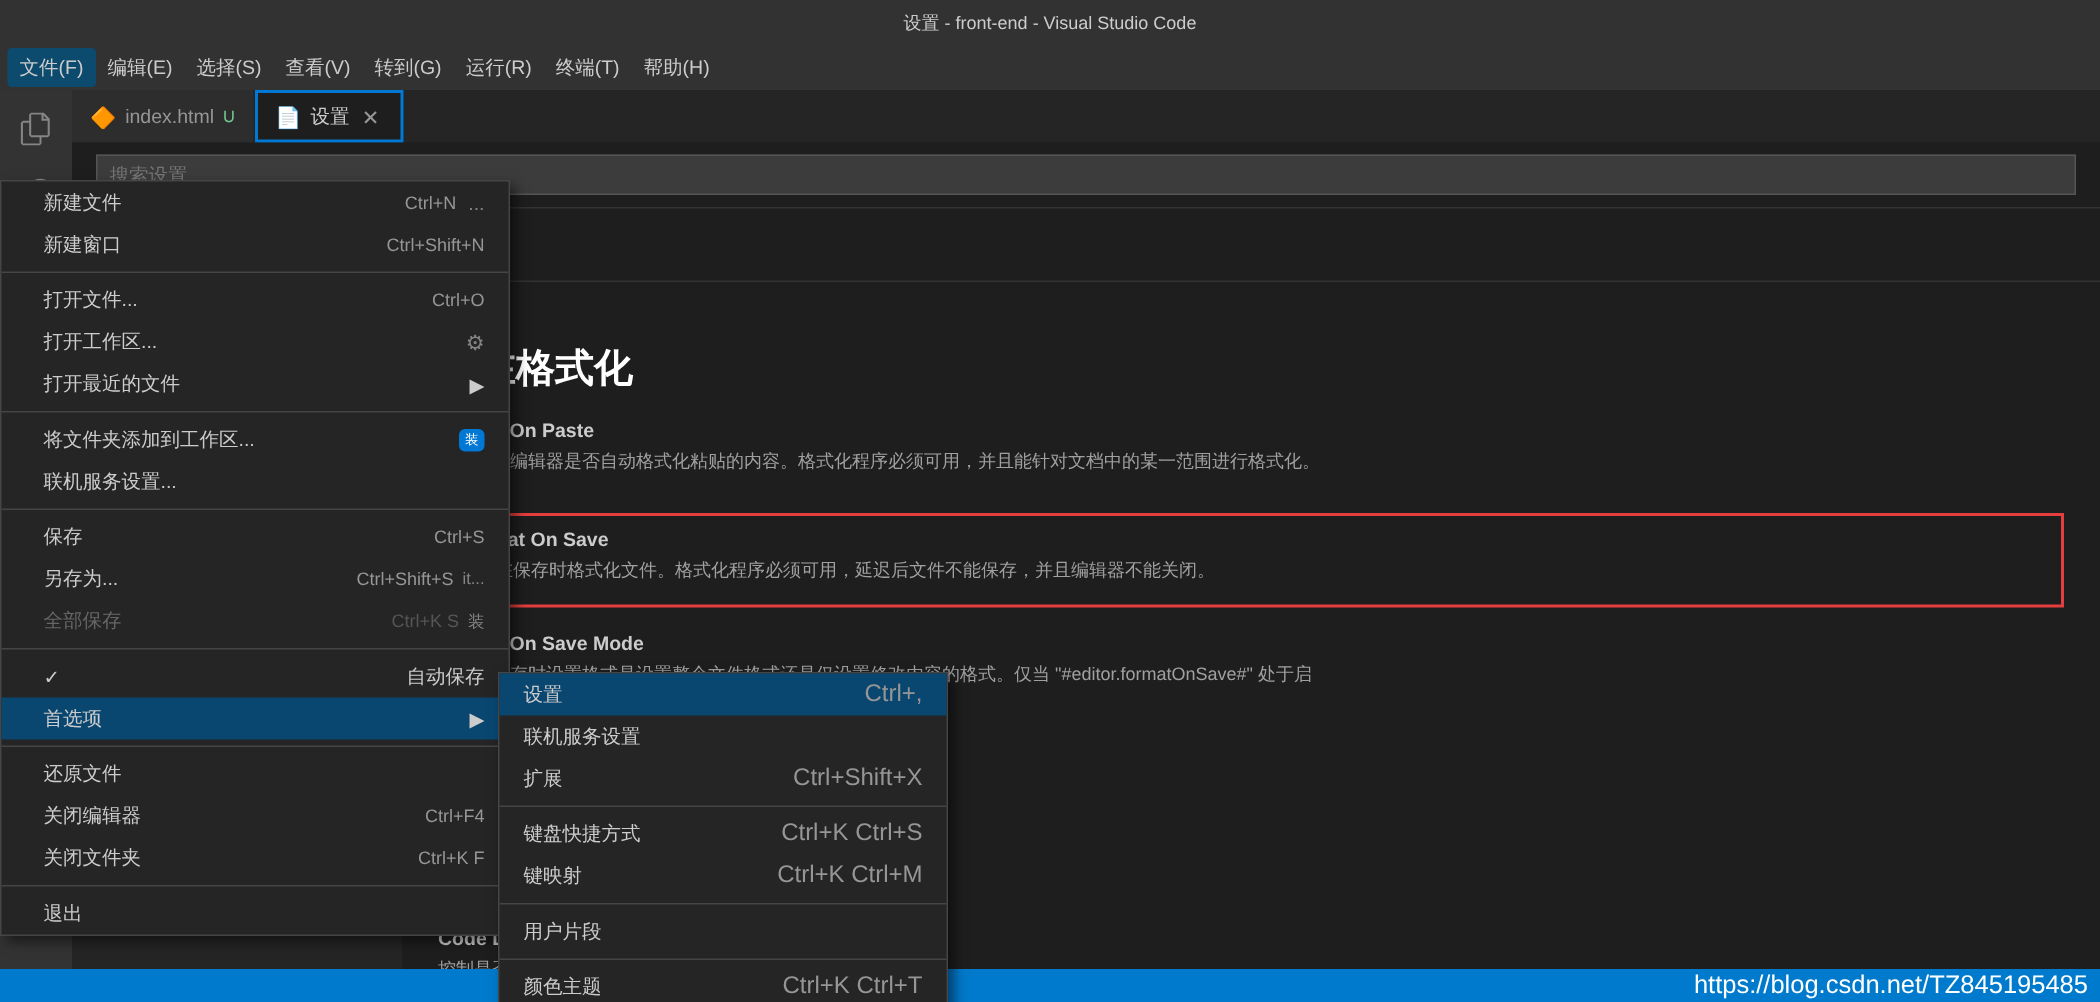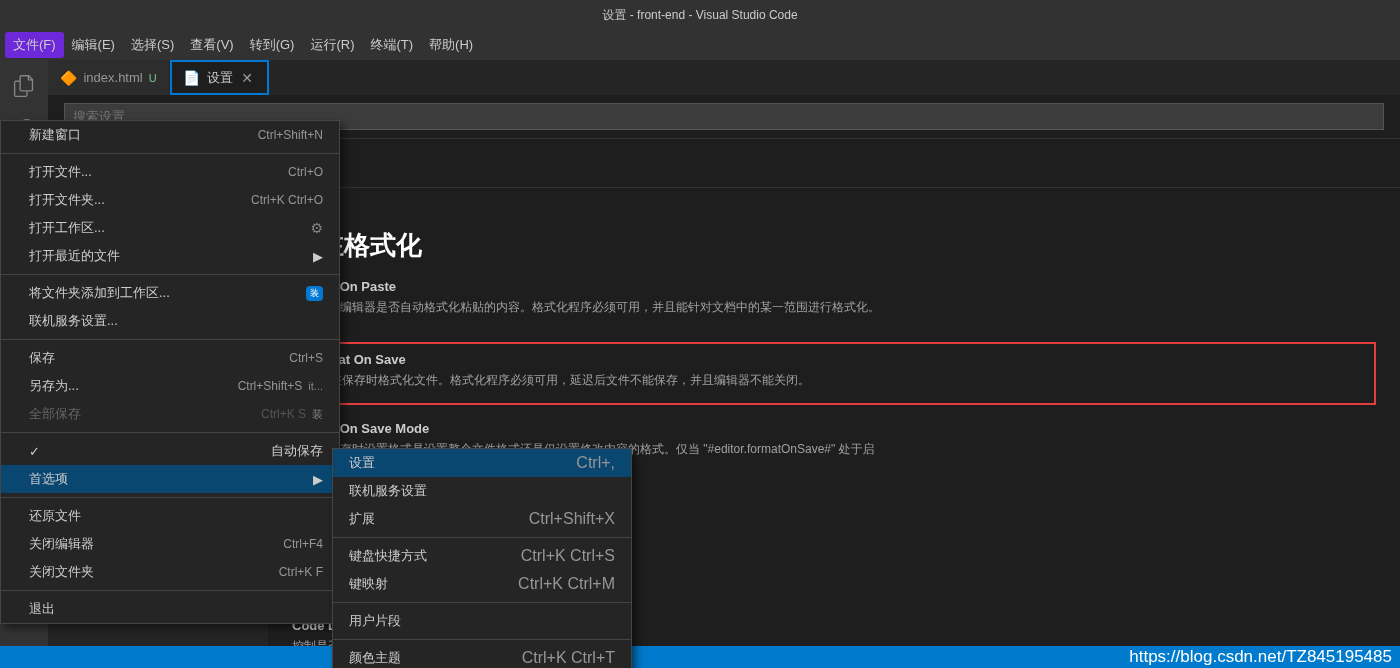--- a/index.html
+++ b/index.html
@@ -47,21 +47,21 @@
       cursor: pointer;
       border-radius: 3px;
       color: #cccccc;
       font-size: 13px;
       white-space: nowrap;
     }
     .menu-item:hover, .menu-item.active {
       background: #094771;
     }
     .menu-item.active {
-      background: #6d28d9;
+      background: #0c4a6e;
     }
 
     
     .vscode-layout {
       display: flex;
       height: calc(668px - 60px);
       position: relative;
     }
 
     
@@ -538,31 +538,34 @@
             <div class="settings-item-title">Code Lens</div>
             <div class="settings-item-desc">控制是否在编辑器中显示 CodeLens。</div>
           </div>
         </div>
       </div>
     </div>
   </div>
 
   <div class="file-menu-dropdown">
     <div class="file-menu-item">
+      <span>新建文件</span>
+      <div style="display:flex; align-items:center; gap:8px;">
+        <span class="file-menu-shortcut">Ctrl+N</span>
+        <span style="color:#858585;">...</span>
+      </div>
+    </div>
+    <div class="file-menu-item">
       <span>新建窗口</span>
       <span class="file-menu-shortcut">Ctrl+Shift+N</span>
     </div>
     <div class="file-menu-separator"></div>
     <div class="file-menu-item">
       <span>打开文件...</span>
       <span class="file-menu-shortcut">Ctrl+O</span>
-    </div>
-    <div class="file-menu-item">
-      <span>打开文件夹...</span>
-      <span class="file-menu-shortcut">Ctrl+K Ctrl+O</span>
     </div>
     <div class="file-menu-item" style="justify-content: space-between;">
       <span>打开工作区...</span>
       <span style="color:#858585; font-size:14px;">⚙</span>
     </div>
     <div class="file-menu-item">
       <span>打开最近的文件</span>
       <span class="file-menu-arrow">▶</span>
     </div>
     <div class="file-menu-separator"></div>

